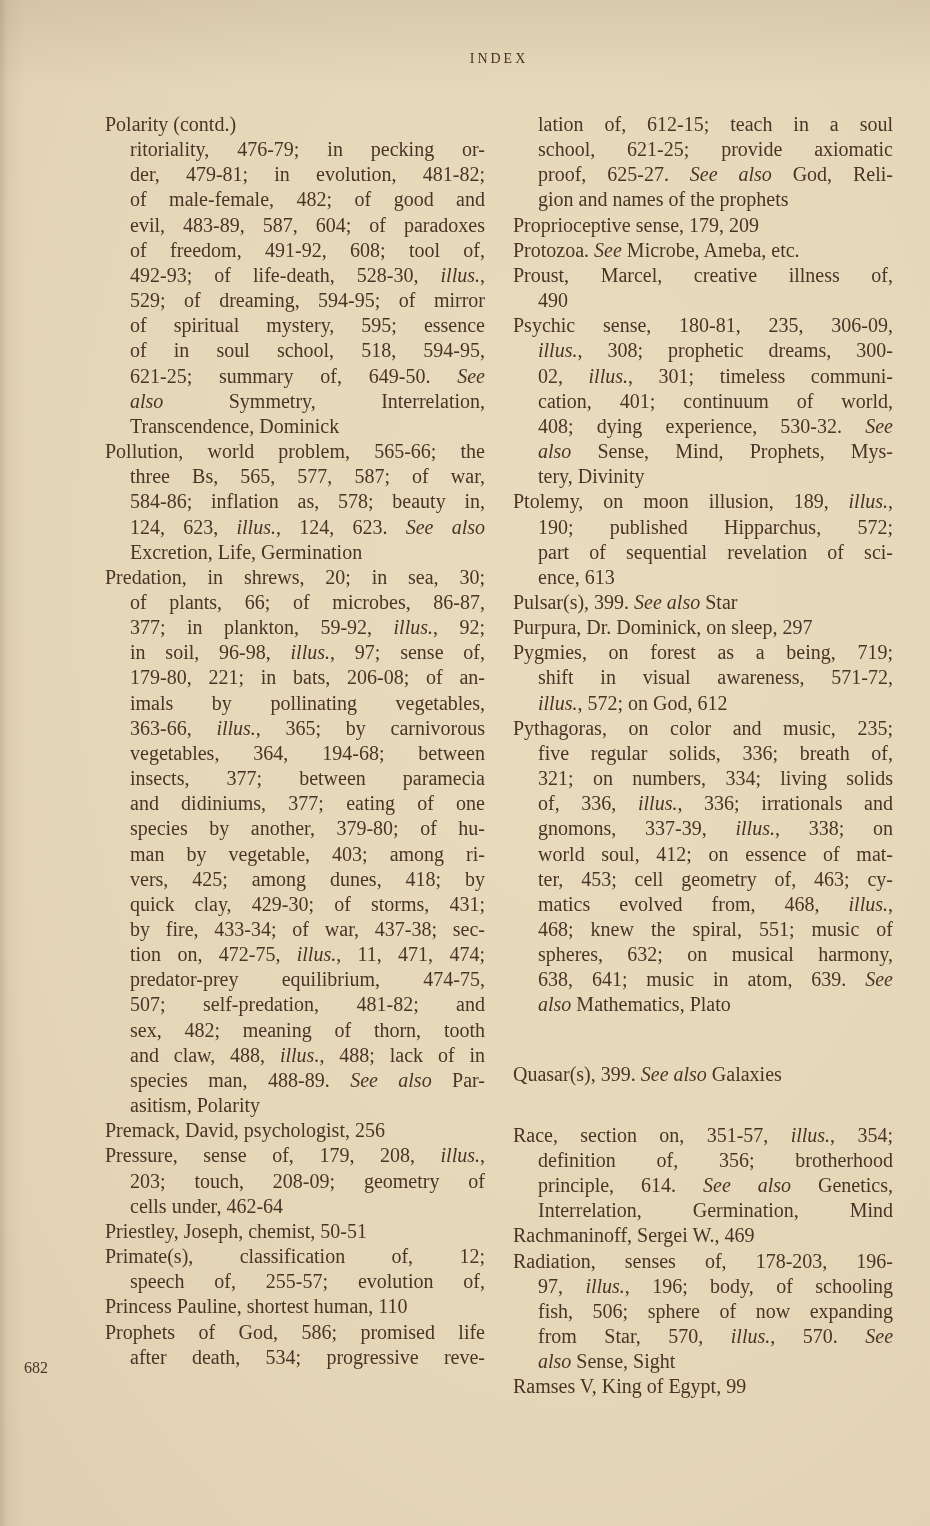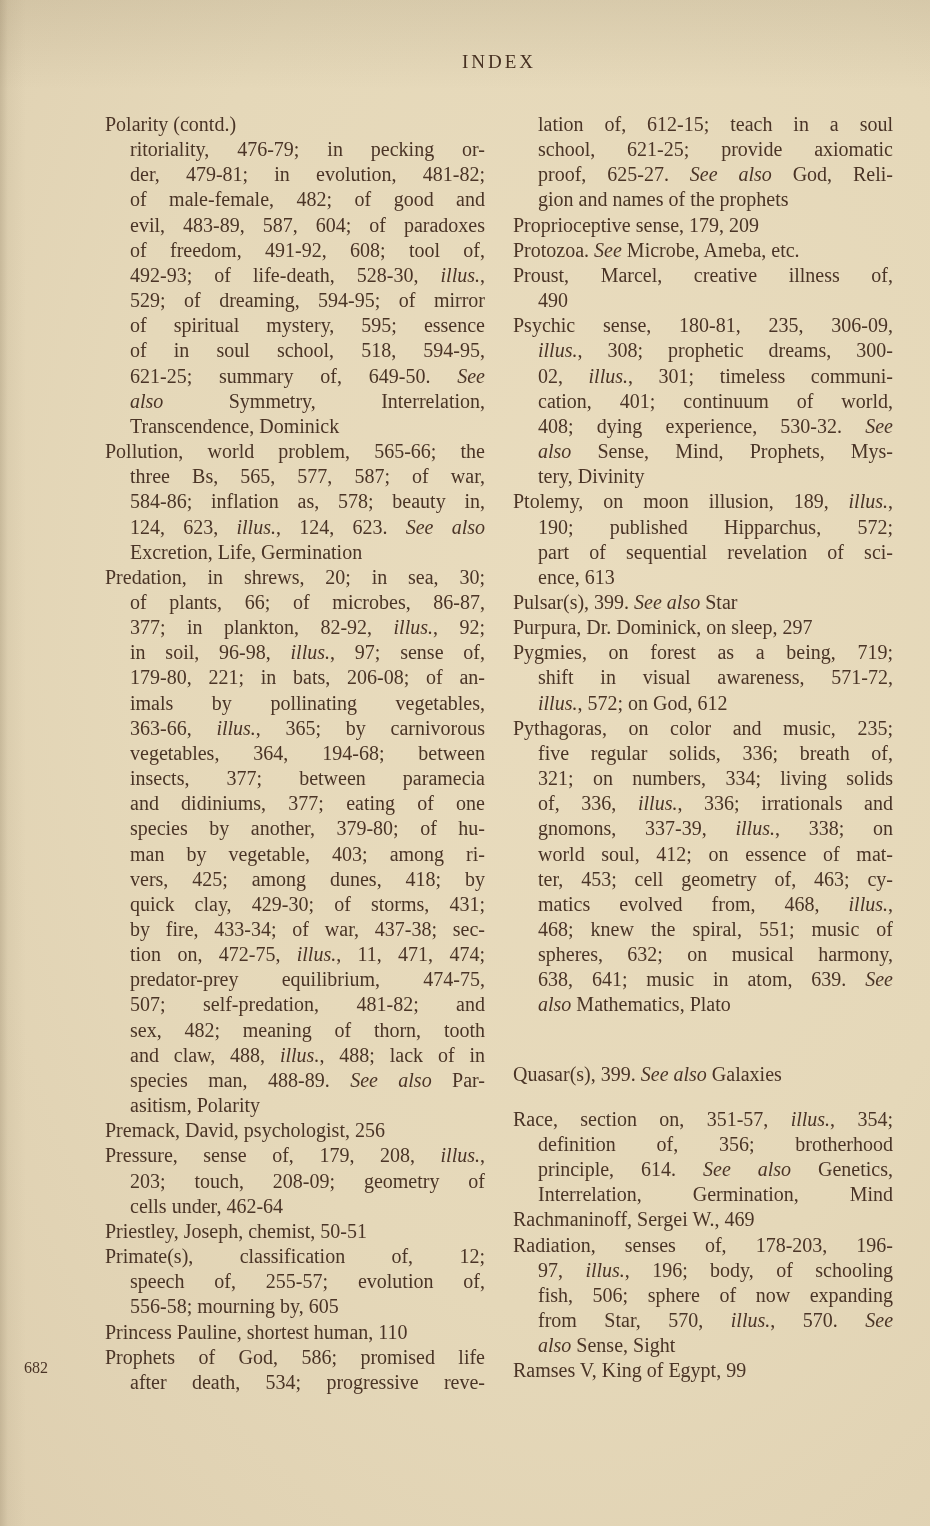--- a/index.html
+++ b/index.html
@@ -14,21 +14,21 @@
     background:
       linear-gradient(90deg, rgba(80,62,35,0.18) 0px, rgba(80,62,35,0.05) 8px, rgba(80,62,35,0) 26px),
       linear-gradient(180deg, rgba(90,72,40,0.10) 0px, rgba(90,72,40,0) 90px),
       radial-gradient(ellipse at 62% 38%, #e9dcbe 0%, #e5d8b9 55%, #decfb0 100%);
     color: #4a3426;
   }
   .header {
     position: absolute;
     left: 105px; width: 788px; top: 51px;
     text-align: center;
-    font-size: 19px;
+    font-size: 14px;
     letter-spacing: 3px;
     color: #473122;
   }
   .pagenum {
     position: absolute;
     left: 24px; top: 1359px;
     font-size: 16px;
   }
   .col {
     position: absolute;
@@ -68,21 +68,21 @@
       <div class="line cont just"><span>621-25; summary of, 649-50. </span><i>See</i></div>
       <div class="line cont just"><i>also</i><span> Symmetry, Interrelation,</span></div>
       <div class="line cont"><span>Transcendence, Dominick</span></div>
       <div class="line just"><span>Pollution, world problem, 565-66; the</span></div>
       <div class="line cont just"><span>three Bs, 565, 577, 587; of war,</span></div>
       <div class="line cont just"><span>584-86; inflation as, 578; beauty in,</span></div>
       <div class="line cont just"><span>124, 623, </span><i>illus.</i><span>, 124, 623. </span><i>See also</i></div>
       <div class="line cont"><span>Excretion, Life, Germination</span></div>
       <div class="line just"><span>Predation, in shrews, 20; in sea, 30;</span></div>
       <div class="line cont just"><span>of plants, 66; of microbes, 86-87,</span></div>
-      <div class="line cont just"><span>377; in plankton, 82-92, </span><i>illus.</i><span>, 92;</span></div>
+      <div class="line cont just"><span>377; in plankton, 59-92, </span><i>illus.</i><span>, 92;</span></div>
       <div class="line cont just"><span>in soil, 96-98, </span><i>illus.</i><span>, 97; sense of,</span></div>
       <div class="line cont just"><span>179-80, 221; in bats, 206-08; of an-</span></div>
       <div class="line cont just"><span>imals by pollinating vegetables,</span></div>
       <div class="line cont just"><span>363-66, </span><i>illus.</i><span>, 365; by carnivorous</span></div>
       <div class="line cont just"><span>vegetables, 364, 194-68; between</span></div>
       <div class="line cont just"><span>insects, 377; between paramecia</span></div>
       <div class="line cont just"><span>and didiniums, 377; eating of one</span></div>
       <div class="line cont just"><span>species by another, 379-80; of hu-</span></div>
       <div class="line cont just"><span>man by vegetable, 403; among ri-</span></div>
       <div class="line cont just"><span>vers, 425; among dunes, 418; by</span></div>
@@ -95,21 +95,20 @@
       <div class="line cont just"><span>and claw, 488, </span><i>illus.</i><span>, 488; lack of in</span></div>
       <div class="line cont just"><span>species man, 488-89. </span><i>See also</i><span> Par-</span></div>
       <div class="line cont"><span>asitism, Polarity</span></div>
       <div class="line"><span>Premack, David, psychologist, 256</span></div>
       <div class="line just"><span>Pressure, sense of, 179, 208, </span><i>illus.</i><span>,</span></div>
       <div class="line cont just"><span>203; touch, 208-09; geometry of</span></div>
       <div class="line cont"><span>cells under, 462-64</span></div>
       <div class="line"><span>Priestley, Joseph, chemist, 50-51</span></div>
       <div class="line just"><span>Primate(s), classification of, 12;</span></div>
       <div class="line cont just"><span>speech of, 255-57; evolution of,</span></div>
-      <div class="line cont"><span>556-58; mourning by, 605</span></div>
       <div class="line"><span>Princess Pauline, shortest human, 110</span></div>
       <div class="line just"><span>Prophets of God, 586; promised life</span></div>
       <div class="line cont just"><span>after death, 534; progressive reve-</span></div>
     </div>
   <div class="col right" id="col-right">
       <div class="line cont just"><span>lation of, 612-15; teach in a soul</span></div>
       <div class="line cont just"><span>school, 621-25; provide axiomatic</span></div>
       <div class="line cont just"><span>proof, 625-27. </span><i>See also</i><span> God, Reli-</span></div>
       <div class="line cont"><span>gion and names of the prophets</span></div>
       <div class="line"><span>Proprioceptive sense, 179, 209</span></div>
@@ -138,21 +137,21 @@
       <div class="line cont just"><span>of, 336, </span><i>illus.</i><span>, 336; irrationals and</span></div>
       <div class="line cont just"><span>gnomons, 337-39, </span><i>illus.</i><span>, 338; on</span></div>
       <div class="line cont just"><span>world soul, 412; on essence of mat-</span></div>
       <div class="line cont just"><span>ter, 453; cell geometry of, 463; cy-</span></div>
       <div class="line cont just"><span>matics evolved from, 468, </span><i>illus.</i><span>,</span></div>
       <div class="line cont just"><span>468; knew the spiral, 551; music of</span></div>
       <div class="line cont just"><span>spheres, 632; on musical harmony,</span></div>
       <div class="line cont just"><span>638, 641; music in atom, 639. </span><i>See</i></div>
       <div class="line cont"><i>also</i><span> Mathematics, Plato</span></div>
       <div class="line" style="margin-top: 44px;"><span>Quasar(s), 399. </span><i>See also</i><span> Galaxies</span></div>
-      <div class="line just" style="margin-top: 20px;"><span>Race, section on, 351-57, </span><i>illus.</i><span>, 354;</span></div>
+      <div class="line just" style="margin-top: 36px;"><span>Race, section on, 351-57, </span><i>illus.</i><span>, 354;</span></div>
       <div class="line cont just"><span>definition of, 356; brotherhood</span></div>
       <div class="line cont just"><span>principle, 614. </span><i>See also</i><span> Genetics,</span></div>
       <div class="line cont just"><span>Interrelation, Germination, Mind</span></div>
       <div class="line"><span>Rachmaninoff, Sergei W., 469</span></div>
       <div class="line just"><span>Radiation, senses of, 178-203, 196-</span></div>
       <div class="line cont just"><span>97, </span><i>illus.</i><span>, 196; body, of schooling</span></div>
       <div class="line cont just"><span>fish, 506; sphere of now expanding</span></div>
       <div class="line cont just"><span>from Star, 570, </span><i>illus.</i><span>, 570. </span><i>See</i></div>
       <div class="line cont"><i>also</i><span> Sense, Sight</span></div>
       <div class="line"><span>Ramses V, King of Egypt, 99</span></div>

